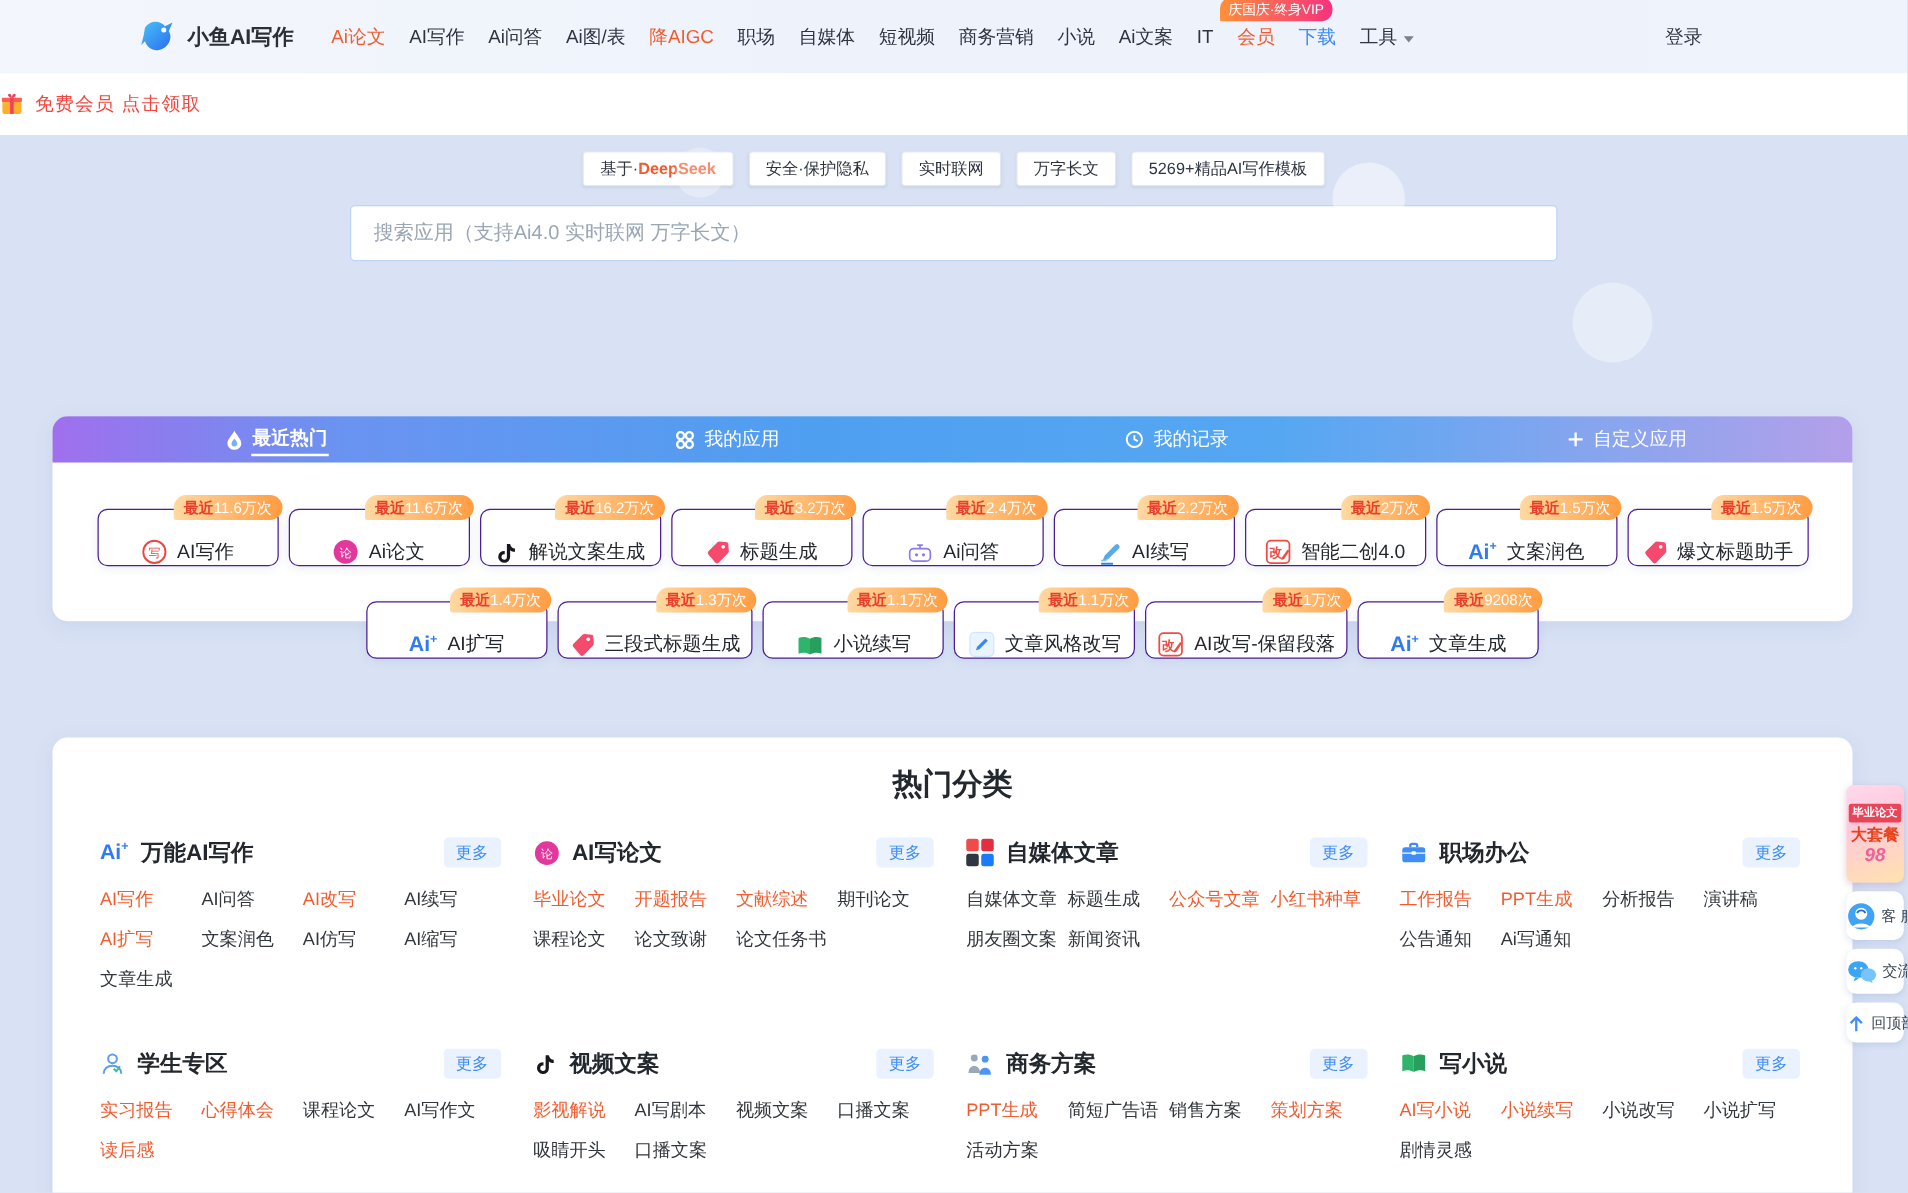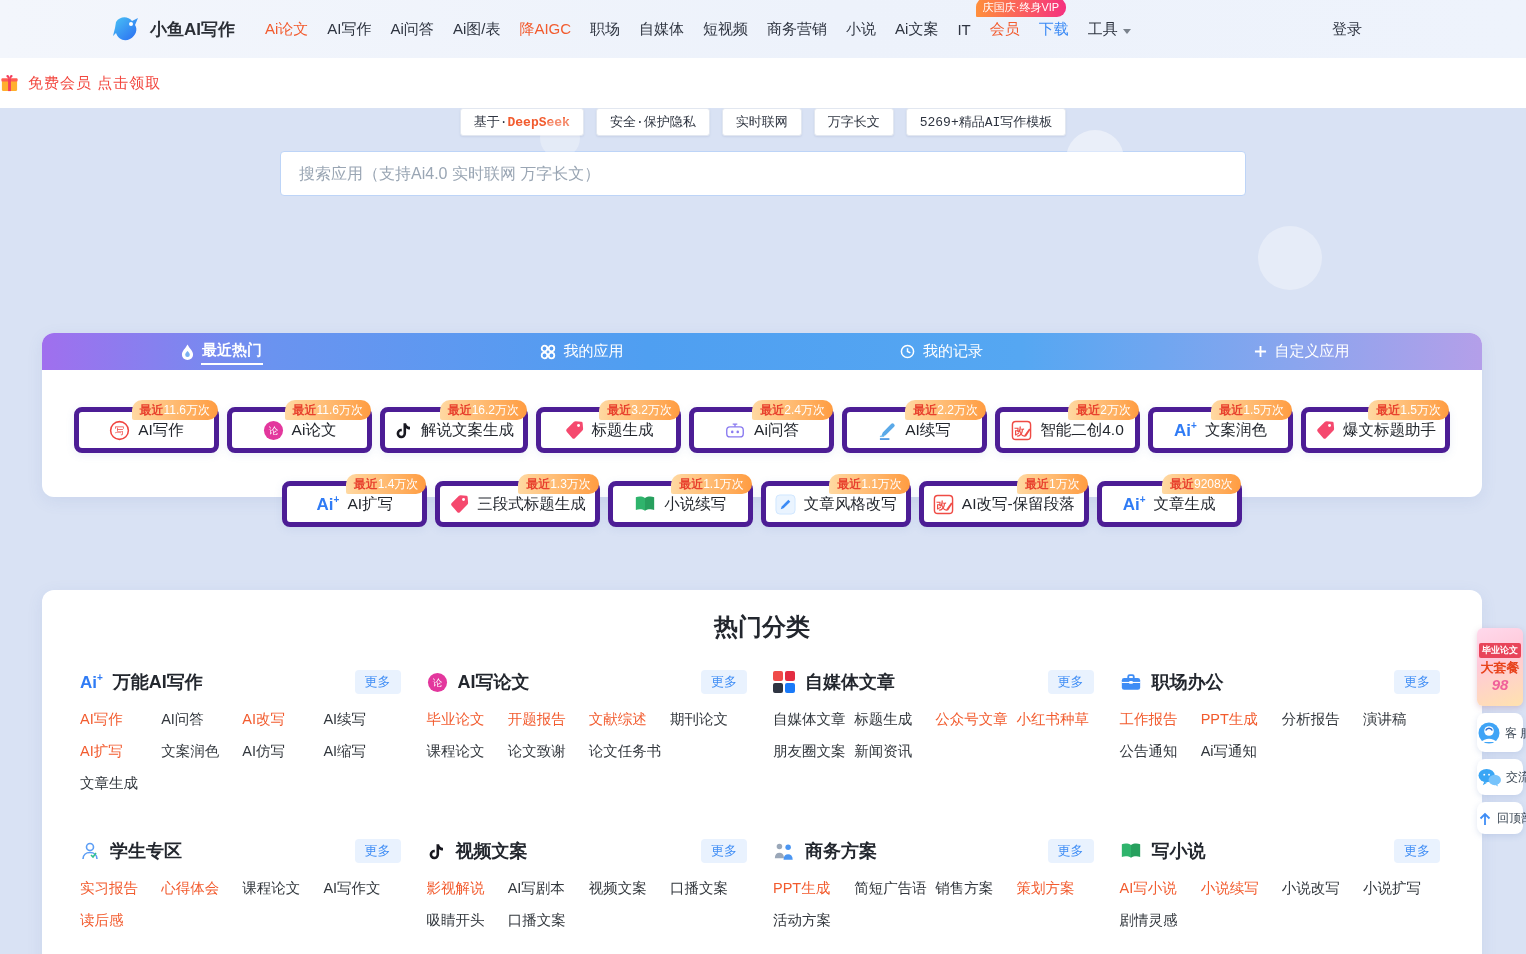--- a/index.html
+++ b/index.html
@@ -35,21 +35,21 @@
 
   
   .hero{ position:absolute; top:108px; left:0; right:0; height:225px; }
   .deco{ position:absolute; border-radius:50%; background:rgba(255,255,255,.45); }
   .d1{ width:58px; height:58px; left:1066px; top:22px;}
   .d2{ width:64px; height:64px; left:1258px; top:118px; background:rgba(255,255,255,.35);}
   .d3{ width:40px; height:40px; left:540px; top:10px; background:rgba(255,255,255,.3);}
   .hero-title{ text-align:center; margin-top:42px; white-space:nowrap;}
   .hero-title .brand{ font-size:45px; font-weight:800; color:var(--blue); letter-spacing:1px;}
   .hero-title .rest{ font-size:34px; font-weight:800; color:#2b2f36;}
-  .hero-badges{ display:flex; justify-content:center; gap:12px; margin-top:0;font-family:Liberation Mono, monospace;}
+  .hero-badges{ display:flex; justify-content:center; gap:12px; margin-top:13px;}
   .fbadge{ background:#fff; border:1px solid #e2e7f0; border-radius:3px; padding:4px 13px;
     font-size:13px; color:#2e3440; box-shadow:0 1px 2px rgba(120,140,180,.18); white-space:nowrap;}
   .fbadge b{ color:var(--red); font-weight:600;}
   .search-wrap{ width:966px; margin:15px auto 0;}
   .search-wrap input{ width:100%; height:45px; border:1.5px solid #bdd4f7; border-radius:4px;
     font-size:16px; padding:0 18px; color:#404040; background:#fff; outline:none;
     font-family:inherit;}
   .search-wrap input::placeholder{ color:#9aa6b4; }
 
   
@@ -57,22 +57,22 @@
     background:#fff; border-radius:12px; box-shadow:0 4px 16px rgba(80,110,180,.10);}
   .tabbar{ height:37px; border-radius:12px 12px 0 0; display:flex;
     background:linear-gradient(90deg,#a06fee 0%,#6a93f0 16%,#4f9ff1 42%,#55a7f2 68%,#8aa5ee 87%,#b49fe9 100%);}
   .tab{ flex:1; display:flex; align-items:center; justify-content:center; gap:7px;
     color:#fff; font-size:15px; cursor:pointer;}
   .tab .tlabel{ padding:2px 1px 3px;}
   .tab.active .tlabel{ border-bottom:2px solid #fff; font-weight:600;}
   .cards-row{ display:flex; justify-content:center; gap:8px; margin-top:37px;}
   .cards-row.second{ margin-top:28px;}
   .app-card{ position:relative; min-width:145px; height:46px; background:#fff;
-    border:5px solid #4c1d95; border-radius:8px; box-shadow:0 2px 8px rgba(100,130,190,.12);
-    display:flex; align-items:center; justify-content:center; gap:8px; padding:0 9px;
+    border:1px solid #4c1d95; border-radius:8px; box-shadow:0 2px 8px rgba(100,130,190,.12);
+    display:flex; align-items:flex-end; justify-content:center; gap:8px; padding:0 9px;
     font-size:15.5px; color:#23272e; font-weight:500; cursor:pointer; white-space:nowrap;}
   .usage-badge{ position:absolute; top:-12px; right:-4px; height:20px; line-height:20px;
     padding:0 8px; border-radius:10px 10px 10px 2px;
     background:linear-gradient(90deg,#ffd9a2,#ff9c41);
     font-size:12px; color:#fff; white-space:nowrap; font-weight:500;}
   .usage-badge i{ font-style:normal; color:#e8402d; font-weight:700;}
   .icn{ display:inline-flex; align-items:center; justify-content:center; }
   .aiplus{ color:#2f7bf5; font-size:17px; font-weight:700; font-style:normal;}
   .aiplus sup{ font-size:10px; }
   .mlg{ display:grid; grid-template-columns:10px 10px; gap:2px;}

